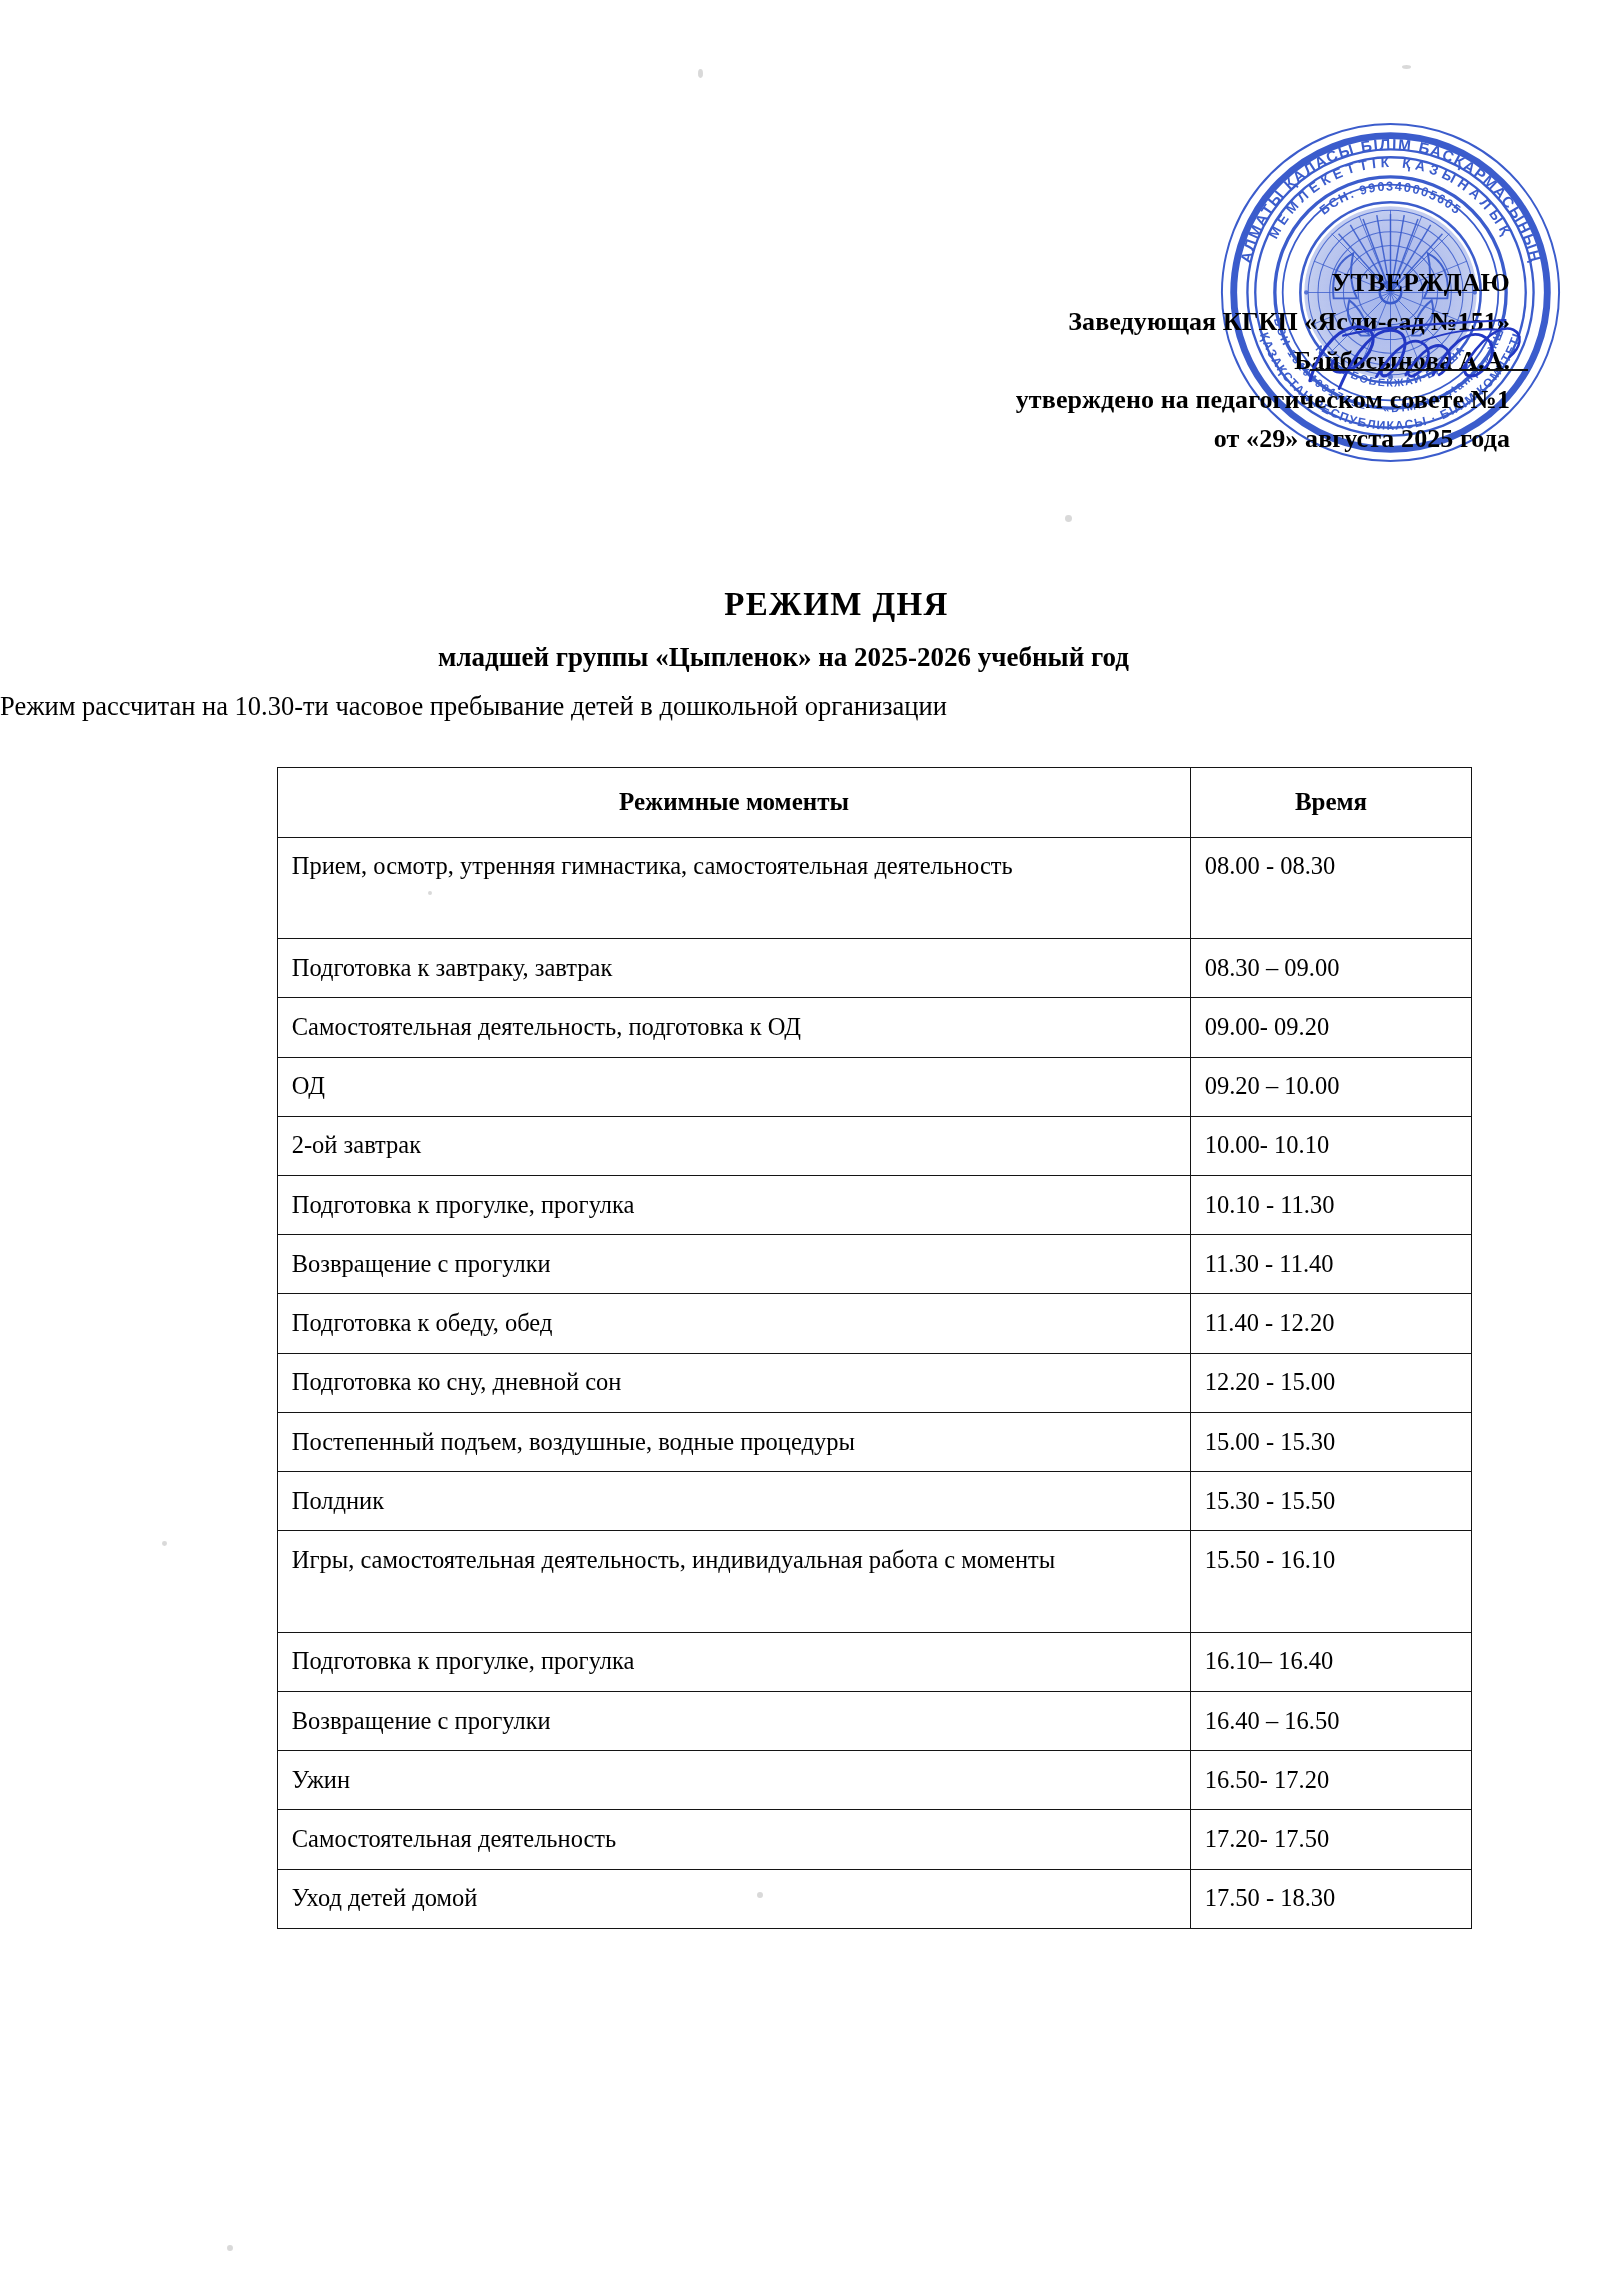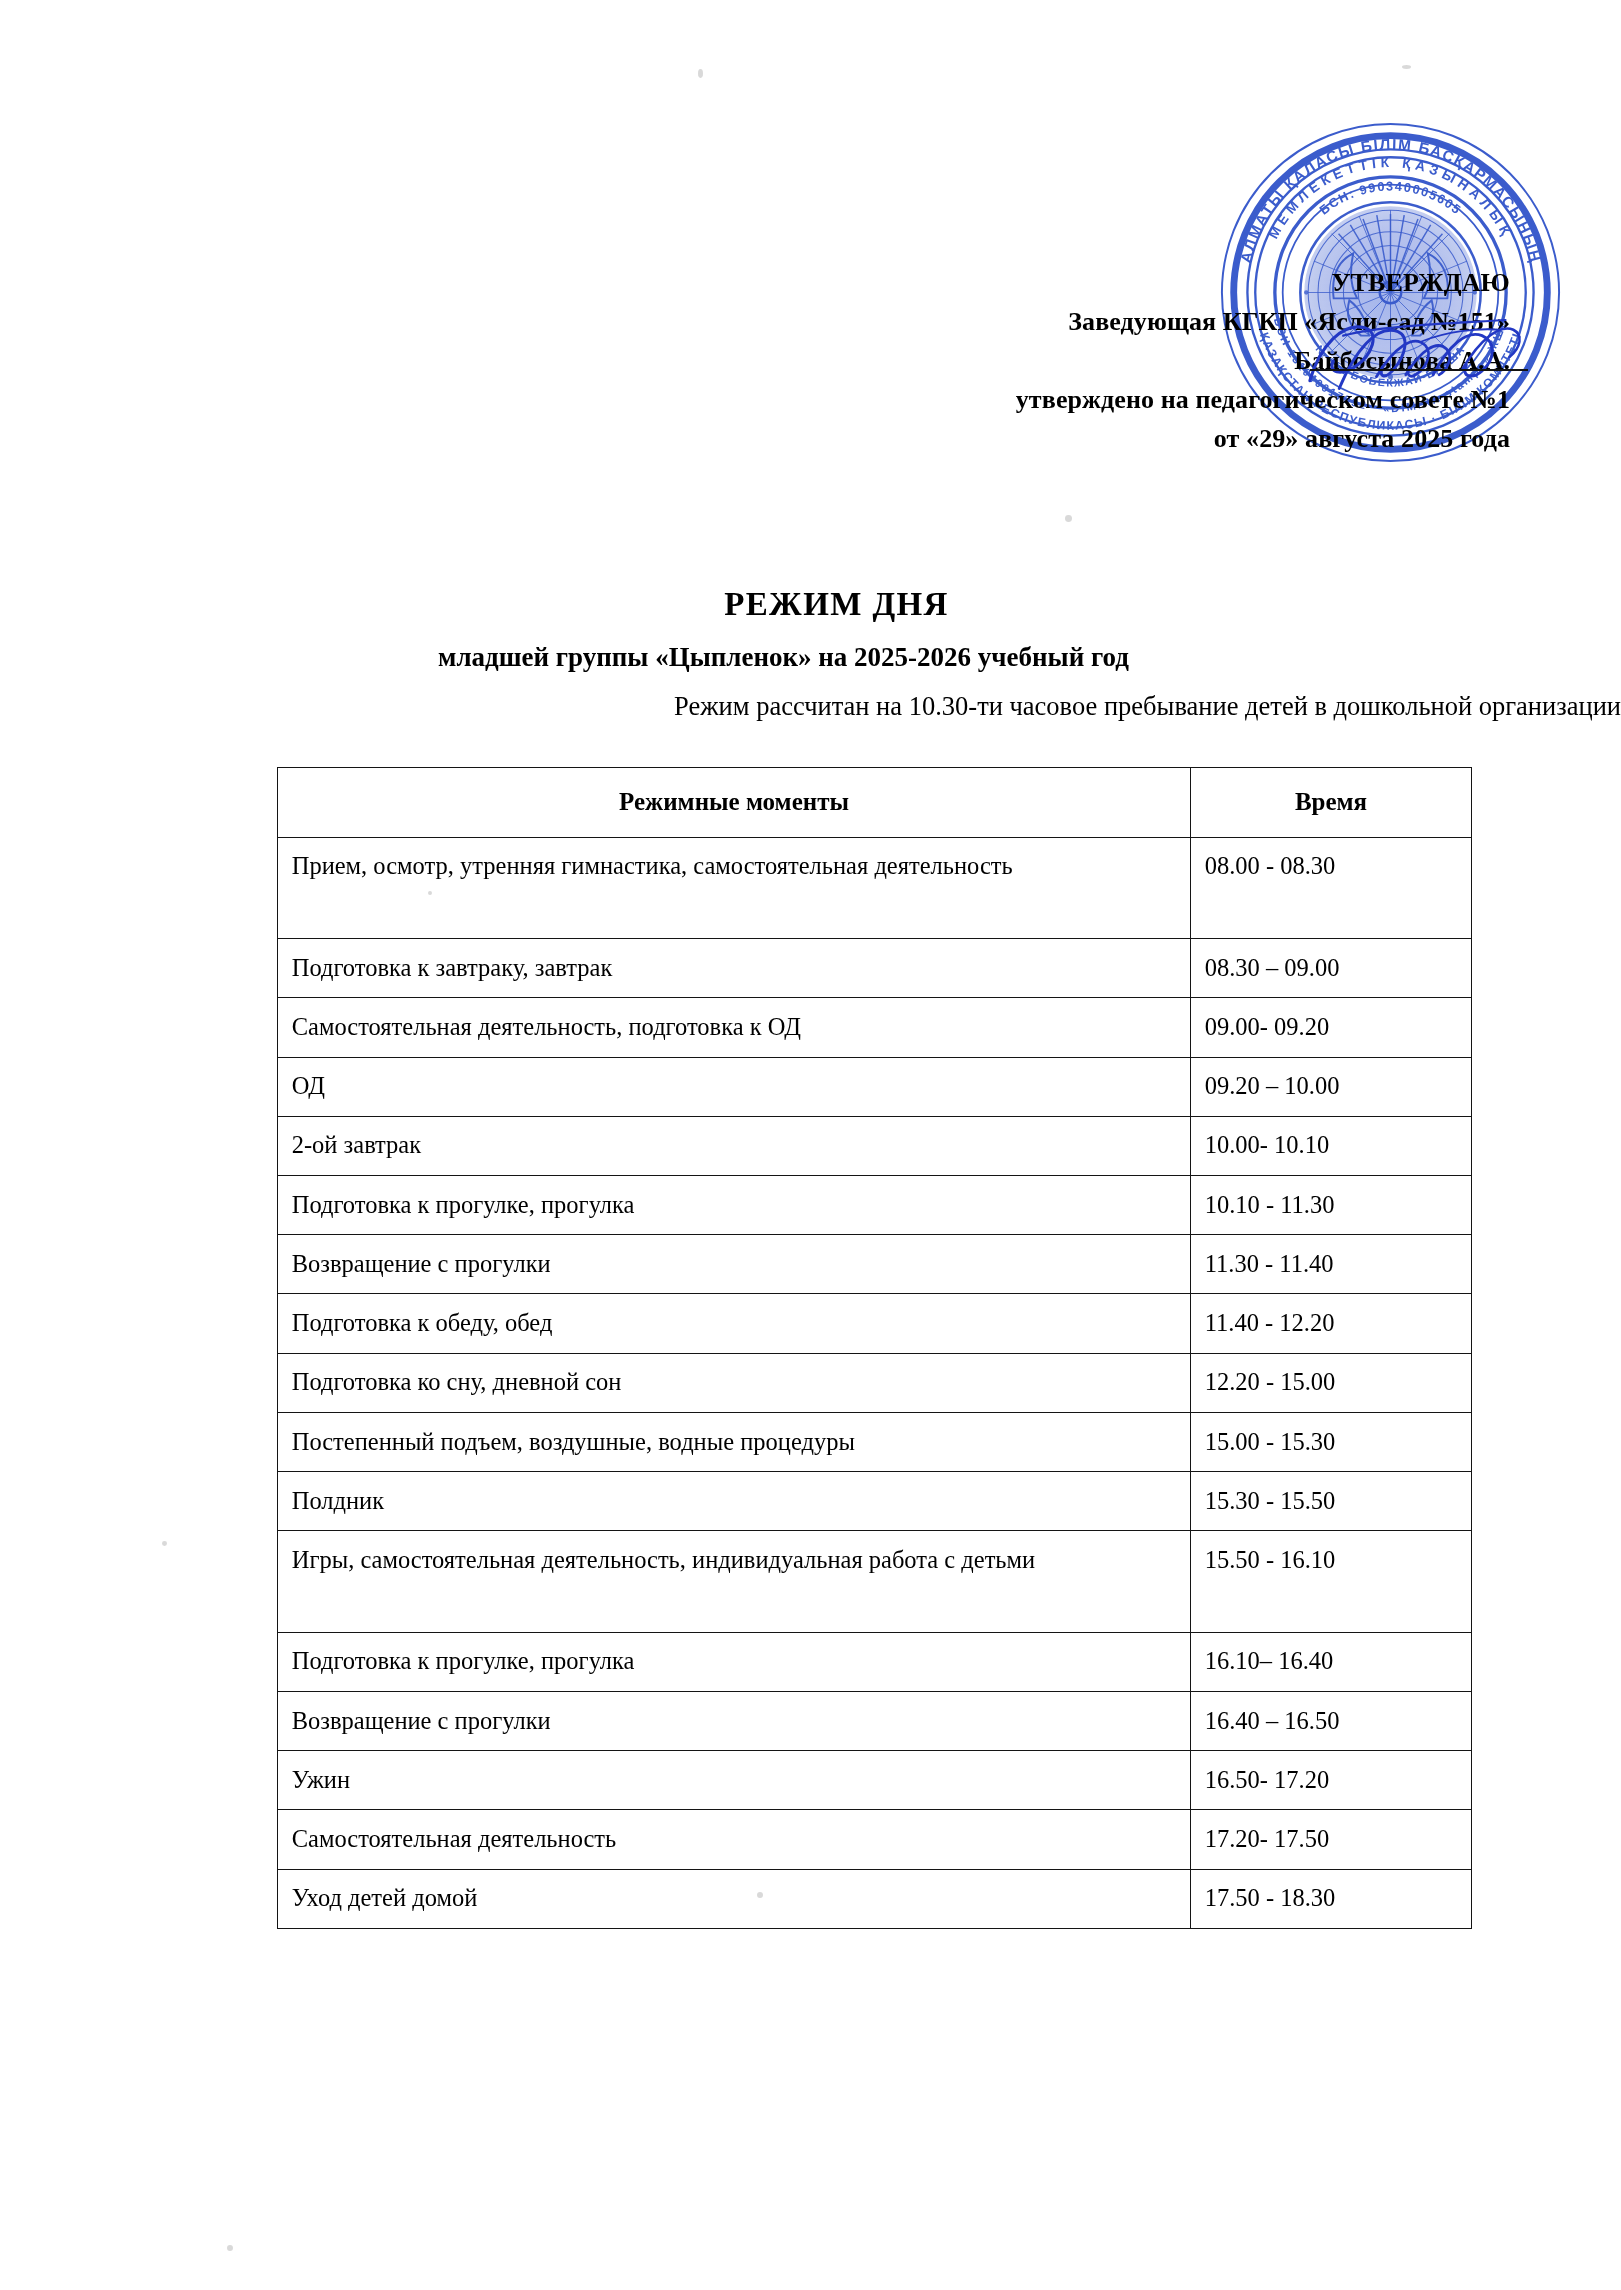--- a/index.html
+++ b/index.html
@@ -94,21 +94,21 @@
     width: 1567px;
     text-align: center;
     font-size: 27px;
     font-weight: bold;
   }
   .doc-note {
     position: absolute;
     left: 0;
     top: 691px;
     width: 1621px;
-    text-align: right;
+    text-align: left;
     font-size: 26.5px;
     font-weight: normal;
   }
 
   
   .sched-wrap {
     position: absolute;
     left: 277px;
     top: 767px;
     width: 1071px;
@@ -351,21 +351,21 @@
           </tr>
           <tr>
             <td class="moment">Постепенный подъем, воздушные, водные процедуры</td>
             <td class="time">15.00 - 15.30</td>
           </tr>
           <tr>
             <td class="moment">Полдник</td>
             <td class="time">15.30 - 15.50</td>
           </tr>
           <tr class="two-line">
-            <td class="moment">Игры, самостоятельная деятельность, индивидуальная работа с детьми</td>
+            <td class="moment">Игры, самостоятельная деятельность, индивидуальная работа с моменты</td>
             <td class="time">15.50 - 16.10</td>
           </tr>
           <tr>
             <td class="moment">Подготовка к прогулке, прогулка</td>
             <td class="time">16.10– 16.40</td>
           </tr>
           <tr>
             <td class="moment">Возвращение с прогулки</td>
             <td class="time">16.40 – 16.50</td>
           </tr>

